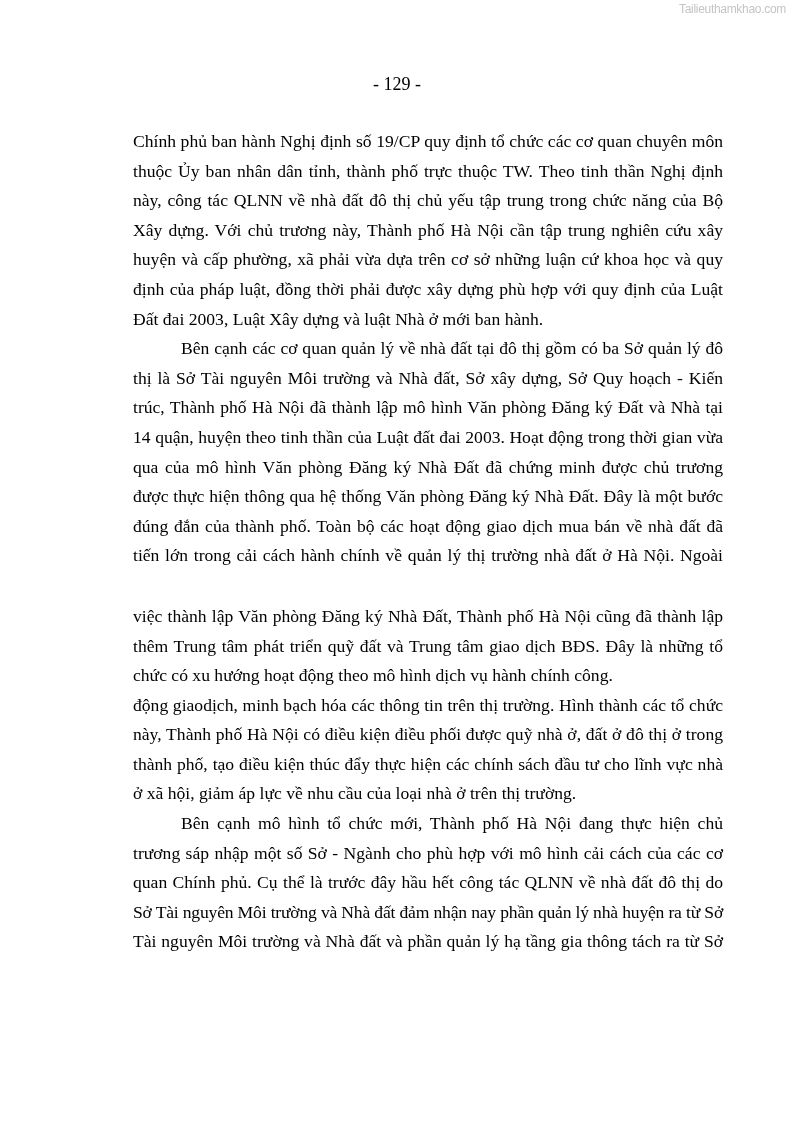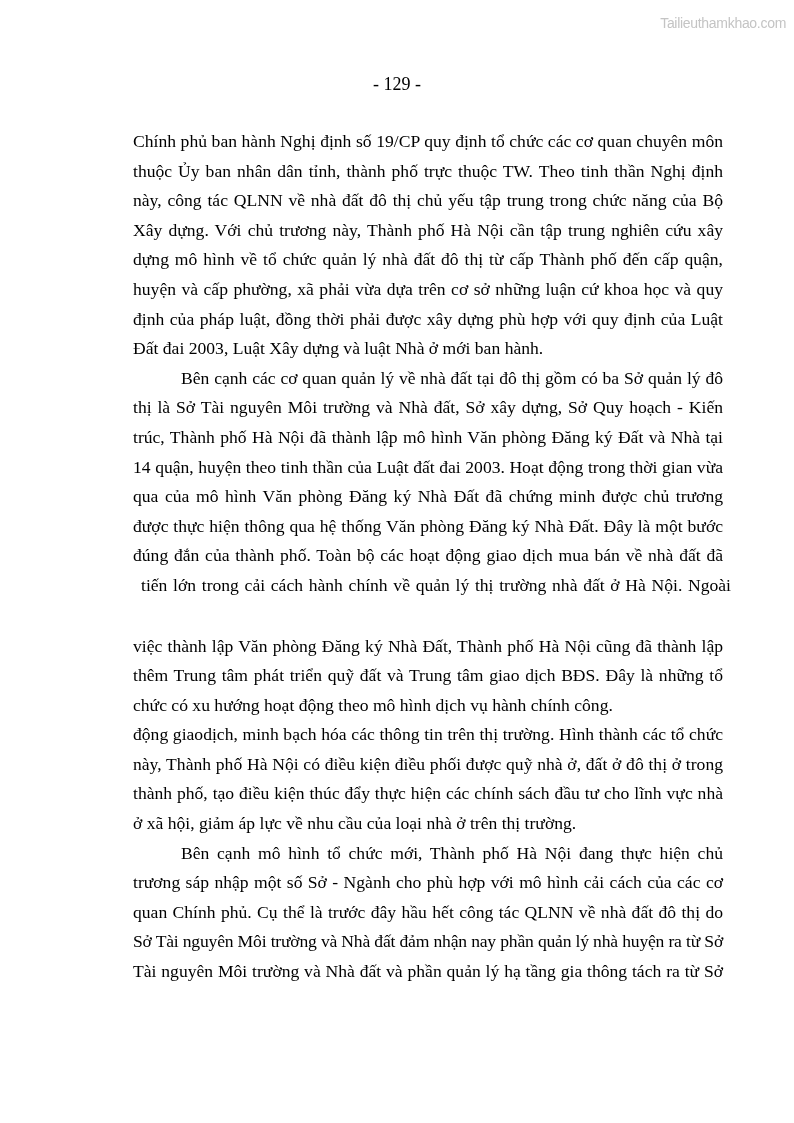--- a/index.html
+++ b/index.html
@@ -1,23 +1,23 @@
 <!DOCTYPE html>
 <html><head>
 <meta charset="utf-8">
 <style>
   html, body { margin: 0; padding: 0; }
   body {
     width: 794px; height: 1123px; background: #ffffff; position: relative; overflow: hidden;
     font-family: "Liberation Serif", "DejaVu Serif", serif; color: #000;
   }
   .watermark {
-    position: absolute; top: 15px; right: 8px;
+    position: absolute; top: 2px; right: 8px;
     font-family: "Liberation Sans", "DejaVu Sans", sans-serif;
-    font-size: 14px; color: #c4c4c4; letter-spacing: -0.3px;
+    font-size: 12px; color: #c4c4c4; letter-spacing: -0.3px;
   }
   .page-number {
     position: absolute; top: 72px; left: 0; width: 794px; text-align: center;
     font-size: 18px; line-height: 24px;
   }
   .body-text {
     position: absolute; top: 127px; left: 133px; width: 590px;
   }
   .para {
     margin: 0; font-size: 17.6px; line-height: 29.6px; text-align: justify;
@@ -32,35 +32,34 @@
 <div class="watermark">Tailieuthamkhao.com</div>
 <div class="page-number">- 129 -</div>
 
 <div class="body-text">
 
   <div class="para">
     <span class="line" style="width: 590px;">Chính phủ ban hành Nghị định số 19/CP quy định tổ chức các cơ quan chuyên môn</span>
     <span class="line" style="width: 590px;">thuộc Ủy ban nhân dân tỉnh, thành phố trực thuộc TW. Theo tinh thần Nghị định</span>
     <span class="line" style="width: 590px;">này, công tác QLNN về nhà đất đô thị chủ yếu tập trung trong chức năng của Bộ</span>
     <span class="line" style="width: 590px;">Xây dựng. Với chủ trương này, Thành phố Hà Nội cần tập trung nghiên cứu xây</span>
-    <span class="line" style="width: 590px;">dựng mô hình về tổ chức quản lý nhà đất đô thị từ cấp Thành phố đến cấp quận,</span>
     <span class="line" style="width: 590px;">huyện và cấp phường, xã phải vừa dựa trên cơ sở những luận cứ khoa học và quy</span>
     <span class="line" style="width: 590px;">định của pháp luật, đồng thời phải được xây dựng phù hợp với quy định của Luật</span>
     <span class="line last" style="width: 590px;">Đất đai 2003, Luật Xây dựng và luật Nhà ở mới ban hành.</span>
   </div>
 
   <div class="para">
     <span class="line" style="padding-left: 48px; width: 542px;">Bên cạnh các cơ quan quản lý về nhà đất tại đô thị gồm có ba Sở quản lý đô</span>
     <span class="line" style="width: 590px;">thị là Sở Tài nguyên Môi trường và Nhà đất, Sở xây dựng, Sở Quy hoạch - Kiến</span>
     <span class="line" style="width: 590px;">trúc, Thành phố Hà Nội đã thành lập mô hình Văn phòng Đăng ký Đất và Nhà tại</span>
     <span class="line" style="width: 590px;">14 quận, huyện theo tinh thần của Luật đất đai 2003. Hoạt động trong thời gian vừa</span>
     <span class="line" style="width: 590px;">qua của mô hình Văn phòng Đăng ký Nhà Đất đã chứng minh được chủ trương</span>
     <span class="line" style="width: 590px;">được thực hiện thông qua hệ thống Văn phòng Đăng ký Nhà Đất. Đây là một bước</span>
     <span class="line" style="width: 590px;">đúng đắn của thành phố. Toàn bộ các hoạt động giao dịch mua bán về nhà đất đã</span>
-    <span class="line" style="width: 590px; margin-left: 8px;">tiến lớn trong cải cách hành chính về quản lý thị trường nhà đất ở Hà Nội. Ngoài</span>
+    <span class="line" style="width: 590px;">tiến lớn trong cải cách hành chính về quản lý thị trường nhà đất ở Hà Nội. Ngoài</span>
     <span class="line" style="width: 590px; margin-top: 31px;">việc thành lập Văn phòng Đăng ký Nhà Đất, Thành phố Hà Nội cũng đã thành lập</span>
     <span class="line" style="width: 590px;">thêm Trung tâm phát triển quỹ đất và Trung tâm giao dịch BĐS. Đây là những tổ</span>
     <span class="line last" style="width: 590px;">chức có xu hướng hoạt động theo mô hình dịch vụ hành chính công.</span>
   </div>
 
   <div class="para">
     <span class="line" style="width: 590px;">động giaodịch, minh bạch hóa các thông tin trên thị trường. Hình thành các tổ chức</span>
     <span class="line" style="width: 590px;">này, Thành phố Hà Nội có điều kiện điều phối được quỹ nhà ở, đất ở đô thị ở trong</span>
     <span class="line" style="width: 590px;">thành phố, tạo điều kiện thúc đẩy thực hiện các chính sách đầu tư cho lĩnh vực nhà</span>
     <span class="line last" style="width: 590px;">ở xã hội, giảm áp lực về nhu cầu của loại nhà ở trên thị trường.</span>

